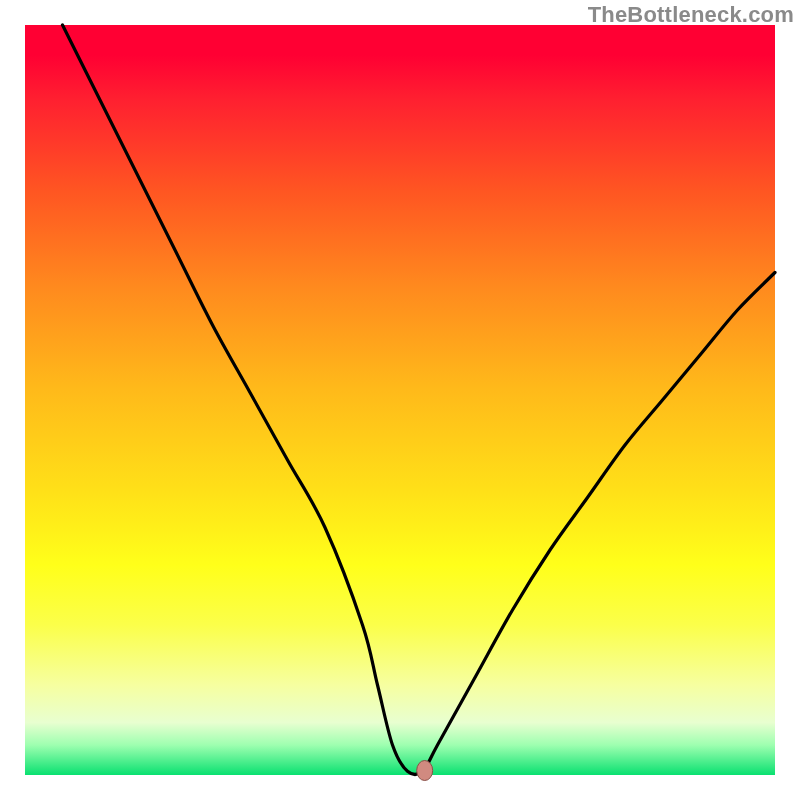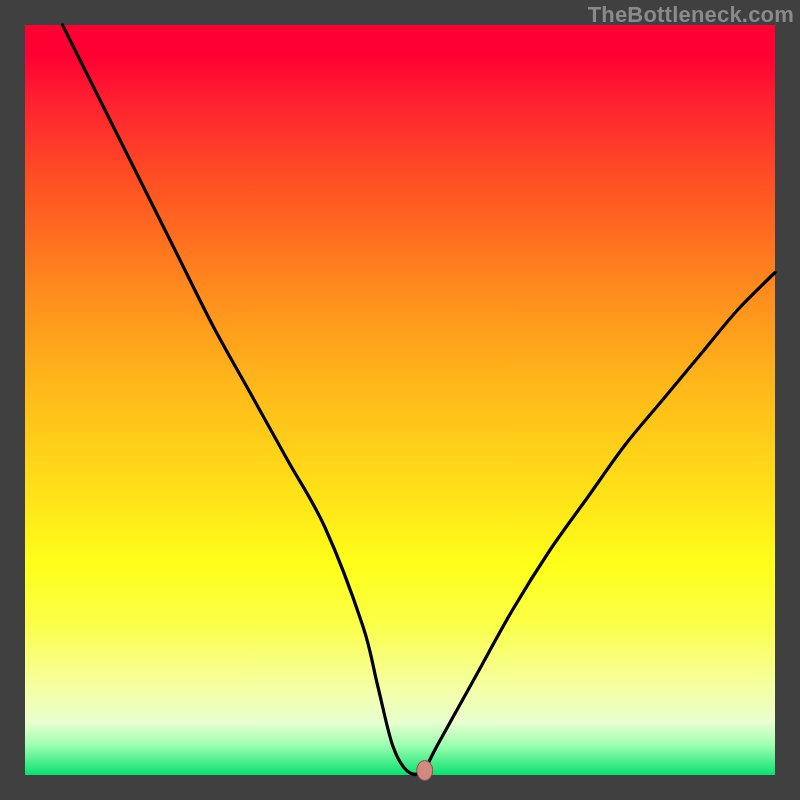--- a/index.html
+++ b/index.html
@@ -1,21 +1,21 @@
 <!DOCTYPE html>
 <html><head>
 <meta charset="utf-8">
 <style>
   * { margin: 0; padding: 0; box-sizing: border-box; }
   html, body { width: 800px; height: 800px; overflow: hidden; background: #000; }
   .frame {
     position: relative;
     width: 800px;
     height: 800px;
-    background: #404040;
+    background: #ffffff;
   }
   .plot-area {
     position: absolute;
     left: 25px;
     top: 25px;
     width: 750px;
     height: 750px;
     background: linear-gradient(to bottom,
       #ff0033 0%,
       #ff0033 4%,

